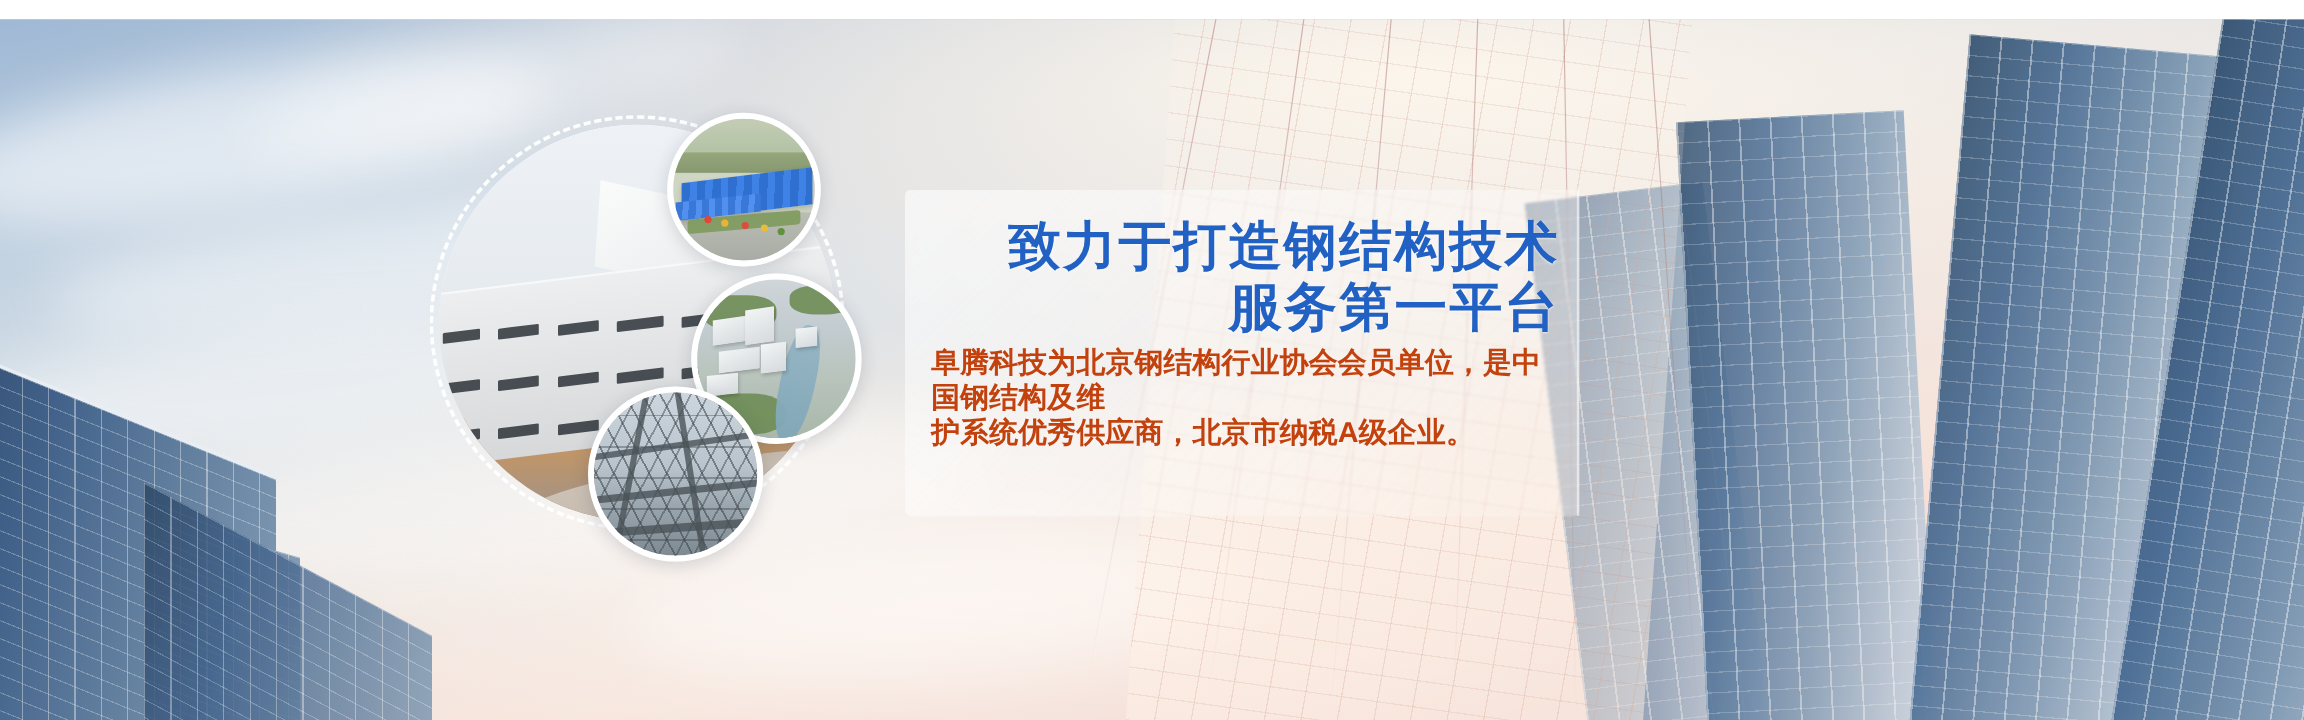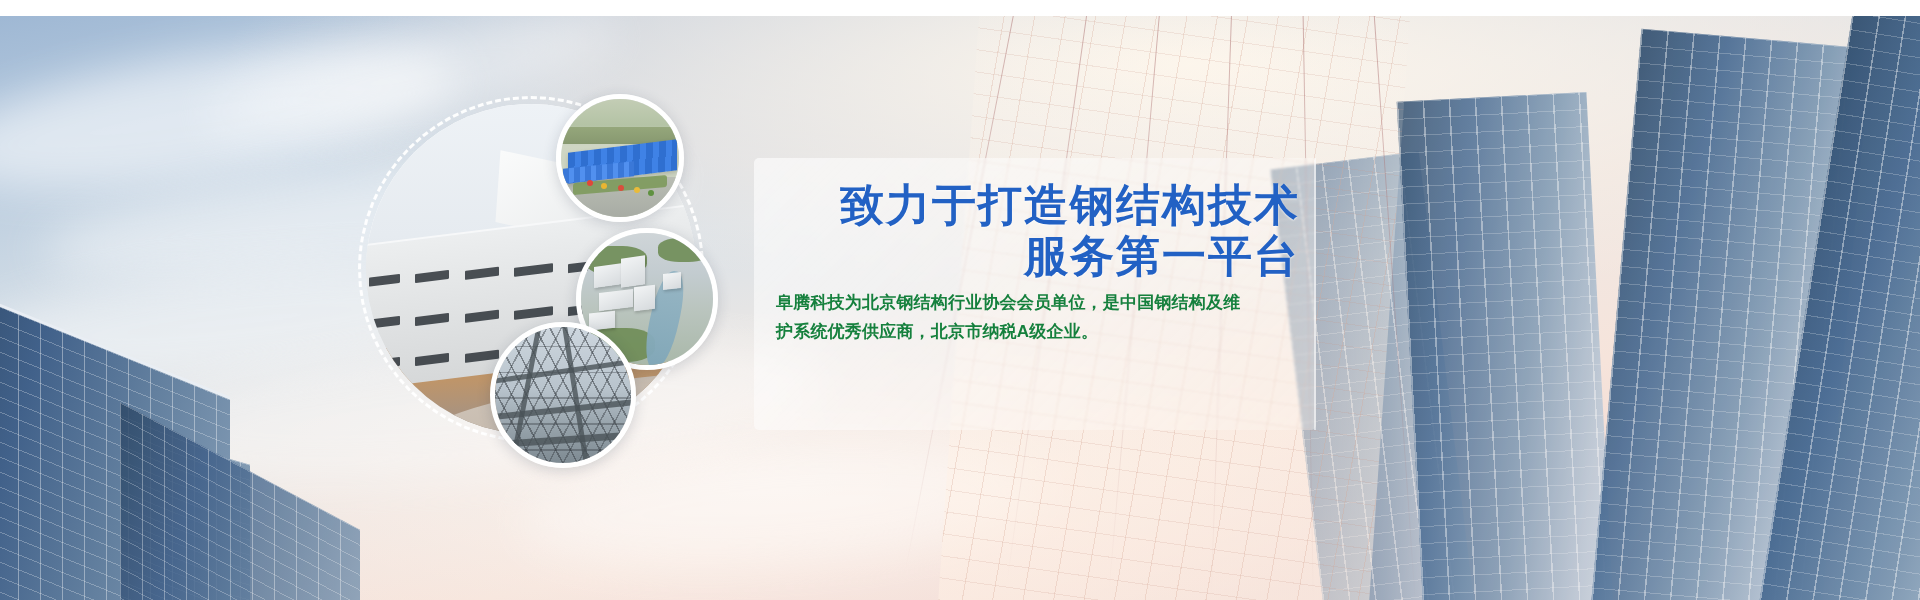--- a/index.html
+++ b/index.html
@@ -206,22 +206,22 @@
     font-family:"Liberation Serif","DejaVu Serif",serif;
     font-weight:bold;
     font-size:44px;
     line-height:51px;
     letter-spacing:2px;
     text-shadow:0 1px 2px rgba(255,255,255,.7);
     white-space:pre-line;
   }
   .subtext{
     position:absolute; left:776px; top:272px; width:524px;
-    color:#15803d;
-    font-size:17px;
+    color:#c2410c;
+    font-size:24px;
     line-height:29px;
     font-weight:bold;
     letter-spacing:.2px;
     white-space:pre-line;
   }
   .badge{
     position:absolute; left:776px; top:337px;
     width:516px;
     background:#1f6ae0;
     color:#fff;

